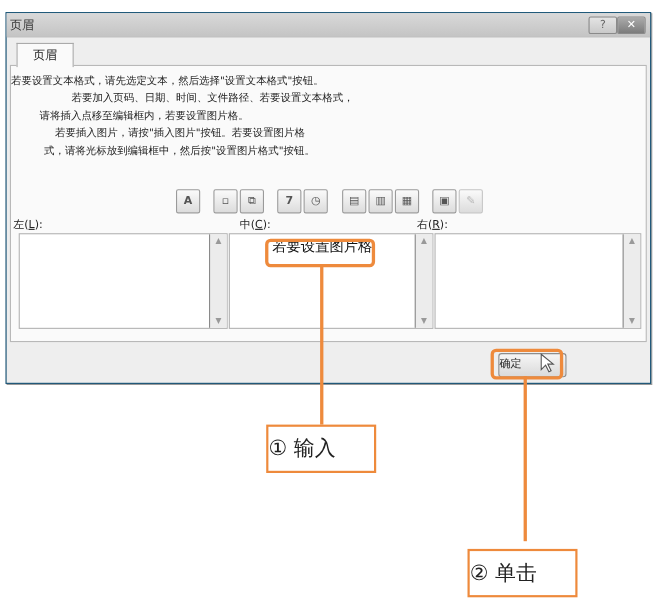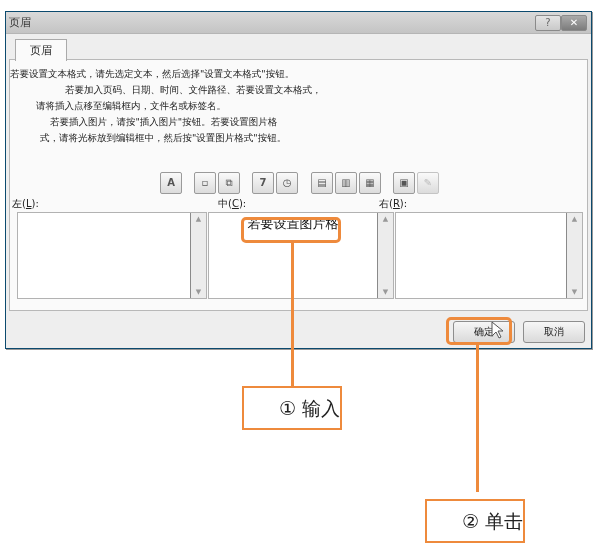--- a/index.html
+++ b/index.html
@@ -47,45 +47,45 @@
     position:absolute; top:152px; height:85px; background:#fff; border:1px solid #b2b2b2;
   }
   .scroll {
     position:absolute; right:0; top:0; bottom:0; width:15px; background:#ececec; border-left:1px solid #8a8a8a;
   }
   .scroll .up, .scroll .dn { position:absolute; left:0; width:15px; text-align:center; font-size:7px; color:#999; }
   .scroll .up { top:2px; } .scroll .dn { bottom:2px; }
   .box-value { position:absolute; left:0; right:16px; top:2px; text-align:center; font-size:13px; color:#111; }
   .dbtn {
     position:absolute; top:310px; height:20px; width:60px; border:1px solid #8d8d8d; border-radius:3px;
-    background:linear-gradient(#f6f6f6,#dadada); font-size:10px; text-align:center; line-height:20px;
+    background:linear-gradient(#f6f6f6,#dadada); font-size:10px; line-height:20px;
   }
   .hl { position:absolute; border:3px solid #ee8a3c; border-radius:5px; }
   .line { position:absolute; background:#ee8a3c; }
   .callout {
-    position:absolute; border:2px solid #ee8a3c; background:#fff; font-size:19px; text-align:right; color:#222;
+    position:absolute; border:2px solid #ee8a3c; background:#fff; font-size:19px; text-align:left; color:#222;
   }
 </style>
 </head>
 <body>
 
 <div class="dialog">
   <div class="titlebar">
     <span class="title-text">页眉</span>
     <div class="tb-btn tb-help"><span>?</span></div>
     <div class="tb-btn tb-close"><span>✕</span></div>
   </div>
 
   <div class="tab">页眉</div>
 
   <div class="panel">
     <div class="instr">
       <div style="padding-left:0px">若要设置文本格式，请先选定文本，然后选择"设置文本格式"按钮。</div>
       <div style="padding-left:55px">若要加入页码、日期、时间、文件路径、若要设置文本格式，</div>
-      <div style="padding-left:26px">请将插入点移至编辑框内，文件名或标签名。</div>
+      <div style="padding-left:26px">请将插入点移至编辑框内，若要设置图片格。</div>
       <div style="padding-left:40px">若要插入图片，请按"插入图片"按钮。若要设置图片格</div>
       <div style="padding-left:30px">式，请将光标放到编辑框中，然后按"设置图片格式"按钮。</div>
     </div>
 
     <div class="icons">
       <div class="ibtn" style="left:0px;font-weight:bold"><span>A</span></div>
       <div class="ibtn" style="left:34px"><span>▫</span></div>
       <div class="ibtn" style="left:58px"><span>⧉</span></div>
       <div class="ibtn" style="left:92px;font-weight:bold"><span>7</span></div>
       <div class="ibtn" style="left:116px"><span>◷</span></div>
@@ -117,21 +117,20 @@
     <div class="box" style="left:385px;width:186px">
       <div class="box-value"></div>
       <div class="scroll">
           <span class="up">▲</span>
           <span class="dn">▼</span>
         </div>
     </div>
   </div>
 
   <div class="dbtn" style="left:447px;top:309px">确定</div>
-  <div class="dbtn" style="left:517px;top:309px">取消</div>
 </div>
 
 <svg style="position:absolute;left:491px;top:321px" width="14" height="18">
   <path d="M1 1 L1 15 L5 11 L8 17 L10 16 L7 10 L12 10 Z" fill="#fff" stroke="#555" stroke-width="1"></path>
 </svg>
 
 <div class="hl" style="left:241px;top:217px;width:94px;height:20px"></div>
 <div class="hl" style="left:446px;top:317px;width:60px;height:22px"></div>
 
 <div class="line" style="left:291px;top:240px;width:3px;height:148px"></div>

